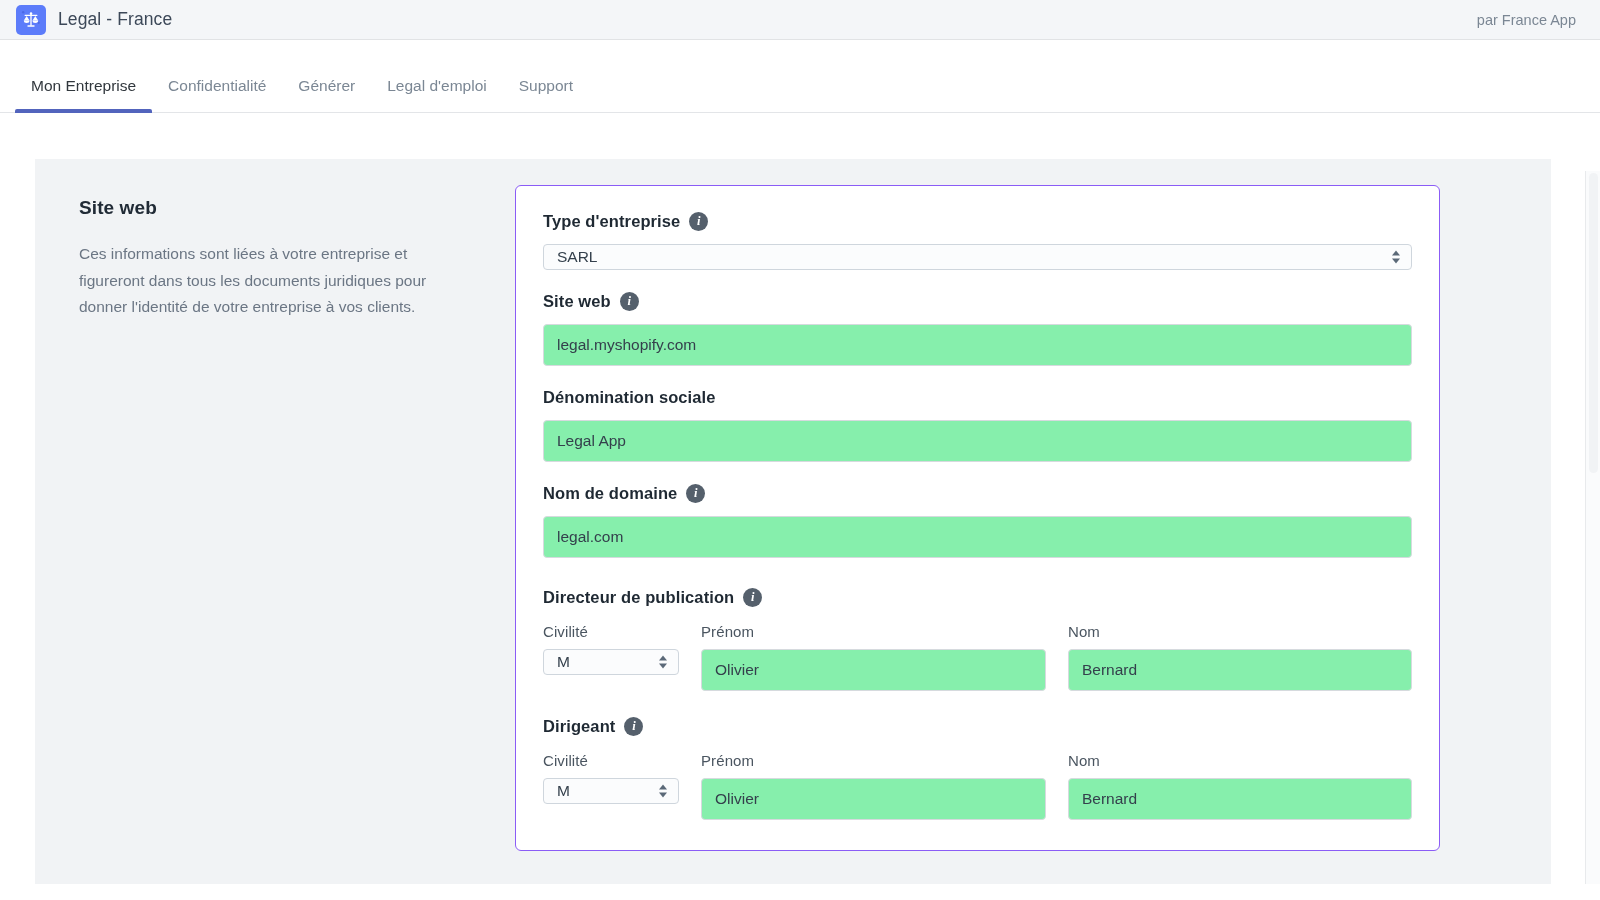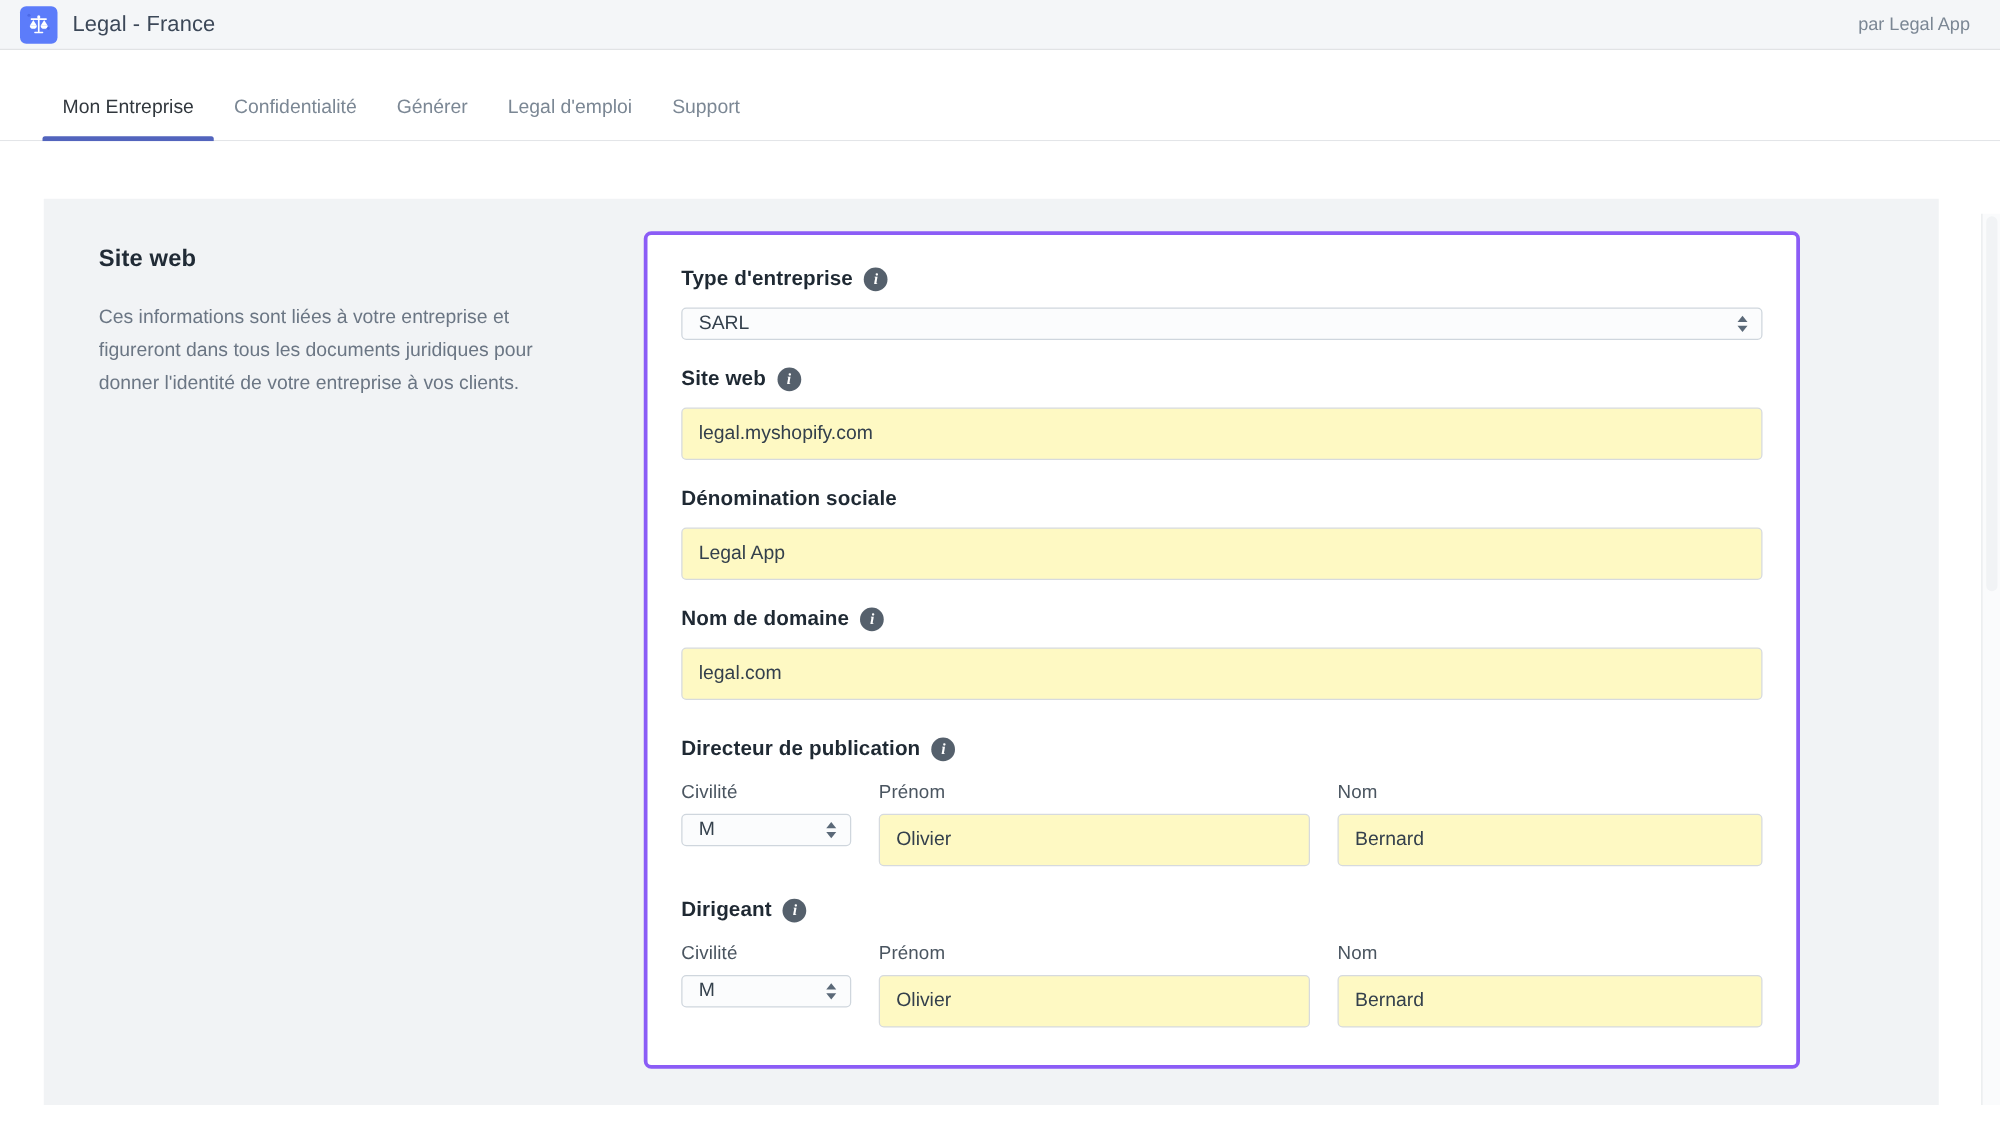--- a/index.html
+++ b/index.html
@@ -43,21 +43,21 @@
     margin-left: auto;
     font-size: 14.5px;
     color: #7b8794;
     white-space: nowrap;
   }
 
   
   .tabwrap {
     background: #ffffff;
     border-bottom: 1px solid #e3e5e8;
-    padding: 0 0 0 34px;
+    padding: 0 0 0 15px;
   }
   .tabs { display: flex; align-items: flex-end; height: 72px; gap: 0; }
   .tab {
     position: relative;
     font-size: 15.5px;
     color: #7b8794;
     padding: 0 16px 19px 16px;
     cursor: pointer;
     white-space: nowrap;
     line-height: 1;
@@ -108,21 +108,21 @@
     color: #6b7684;
     margin: 0;
     max-width: 400px;
   }
 
   
   .card {
     flex: 0 0 auto;
     width: 925px;
     background: #ffffff;
-    border: 3px solid #8b5cf6;
+    border: 1px solid #8b5cf6;
     border-radius: 6px;
     padding: 26px 27px 30px 27px;
     margin-top: 0;
   }
 
   .field { margin-bottom: 22px; }
   .field:last-child { margin-bottom: 0; }
 
   .flabel {
     display: flex;
@@ -160,21 +160,21 @@
   }
 
   input.txt {
     display: block;
     width: 100%;
     height: 42px;
     padding: 0 13px;
     font-size: 15.5px;
     font-family: "Liberation Sans", sans-serif;
     color: #34404c;
-    background: #fef9c3;
+    background: #86efac;
     border: 1px solid #d6dade;
     border-radius: 4px;
     outline: none;
   }
   input.txt::placeholder { color: #9aa5b1; }
 
   .sel {
     position: relative;
     width: 100%;
     height: 26px;
@@ -258,21 +258,21 @@
           <path d="M13.8 12.7 a3.4 3.0 0 0 0 6.8 0 Z"></path>
         </g>
         <g fill="#3f5bd6" opacity="0.55">
           <circle cx="2.6" cy="2.6" r="1.5"></circle>
           <circle cx="21.2" cy="15.4" r="1.4"></circle>
         </g>
       </svg>
     </span>
     <span class="brand-title">Legal - France</span>
   </div>
-  <span class="byline">par Legal App</span>
+  <span class="byline">par France App</span>
 </div>
 
 <div class="tabwrap">
   <div class="tabs">
     <div class="tab active">Mon Entreprise</div>
     <div class="tab">Confidentialité</div>
     <div class="tab">Générer</div>
     <div class="tab">Legal d'emploi</div>
     <div class="tab">Support</div>
   </div>

